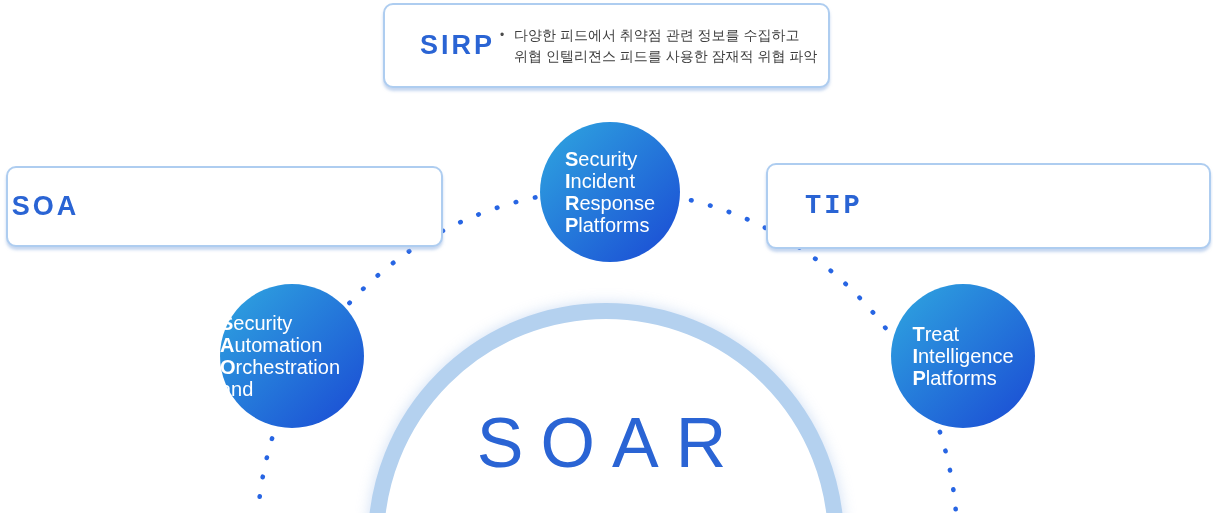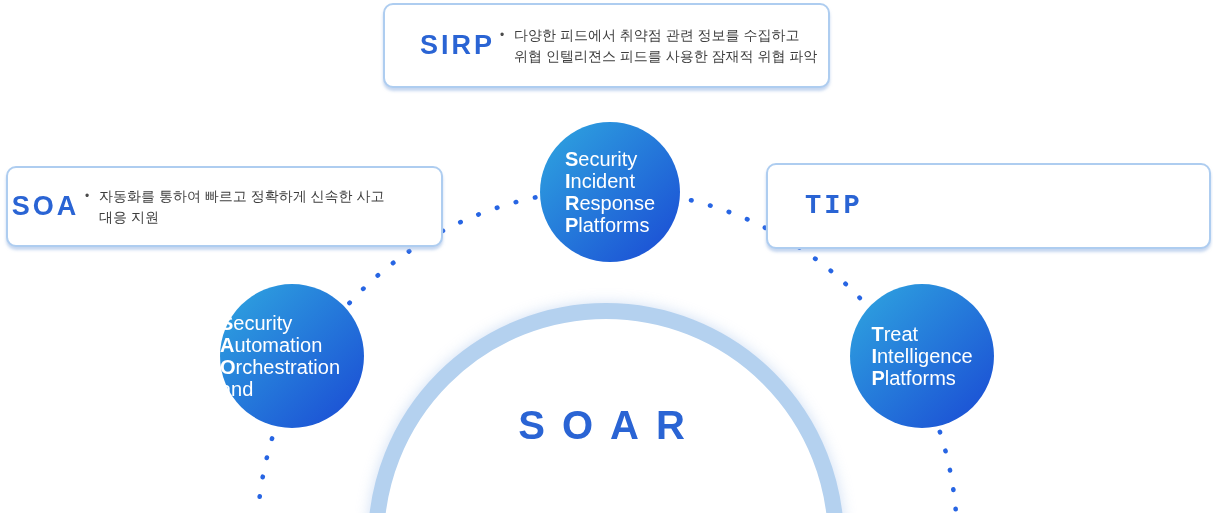--- a/index.html
+++ b/index.html
@@ -21,35 +21,35 @@
   .dotted-circle{fill:none;stroke:var(--dot-blue);stroke-width:4.6;stroke-dasharray:.5 19.2;stroke-linecap:round;}
 
   
   .soar-arc{
     position:absolute;left:368px;top:303px;width:444px;height:444px;z-index:2;
     background:#fff;border:16px solid var(--ring-blue);border-radius:50%;
     box-shadow:0 0 14px rgba(150,185,230,.45);
   }
   .soar-label{
     position:absolute;left:50%;top:84px;transform:translateX(-50%);
-    color:var(--accent-blue);font-size:40px;font-weight:700;
+    color:var(--accent-blue);font-size:70px;font-weight:400;
     letter-spacing:17px;margin-right:-17px;white-space:nowrap;text-indent:8px;text-align:center;
   }
 
   
   .bubble{
     position:absolute;z-index:3;border-radius:50%;
     background:linear-gradient(135deg,var(--grad-start) 0%,var(--grad-end) 100%);
     color:#fff;display:flex;align-items:center;justify-content:center;
   }
   .bubble .lines{font-size:20px;line-height:22px;font-weight:400;}
   .bubble .lines b{font-weight:700;}
   .bubble-sirp{left:540px;top:122px;width:140px;height:140px;}
   .bubble-soa{left:220px;top:284px;width:144px;height:144px;}
-  .bubble-tip{left:850px;top:284px;width:144px;height:144px;}
+  .bubble-tip{left:891px;top:284px;width:144px;height:144px;}
 
   
   .info-card{
     position:absolute;z-index:4;background:#fff;
     border:2px solid var(--box-border);border-radius:10px;
     box-shadow:0 3px 3px rgba(150,180,225,.55);
     display:flex;align-items:center;box-sizing:border-box;
   }
   .card-title{
     color:var(--accent-blue);font-weight:700;font-size:27px;letter-spacing:3px;
@@ -109,22 +109,19 @@
 
   <div class="info-card card-sirp">
     <div class="card-title">SIRP</div>
     <ul class="card-bullets">
         <li>다양한 피드에서 취약점 관련 정보를 수집하고<br>위협 인텔리젼스 피드를 사용한 잠재적 위협 파악</li>
       </ul>
   </div>
 
   <div class="info-card card-soa">
     <div class="card-title">SOA</div>
-    <ul class="card-bullets">
-        <li>자동화를 통하여 빠르고 정확하게 신속한 사고<br>대응 지원</li>
-      </ul>
   </div>
 
   <div class="info-card card-tip">
     <div class="card-title">TIP</div>
   </div>
 
 </div>
 
 </body></html>

